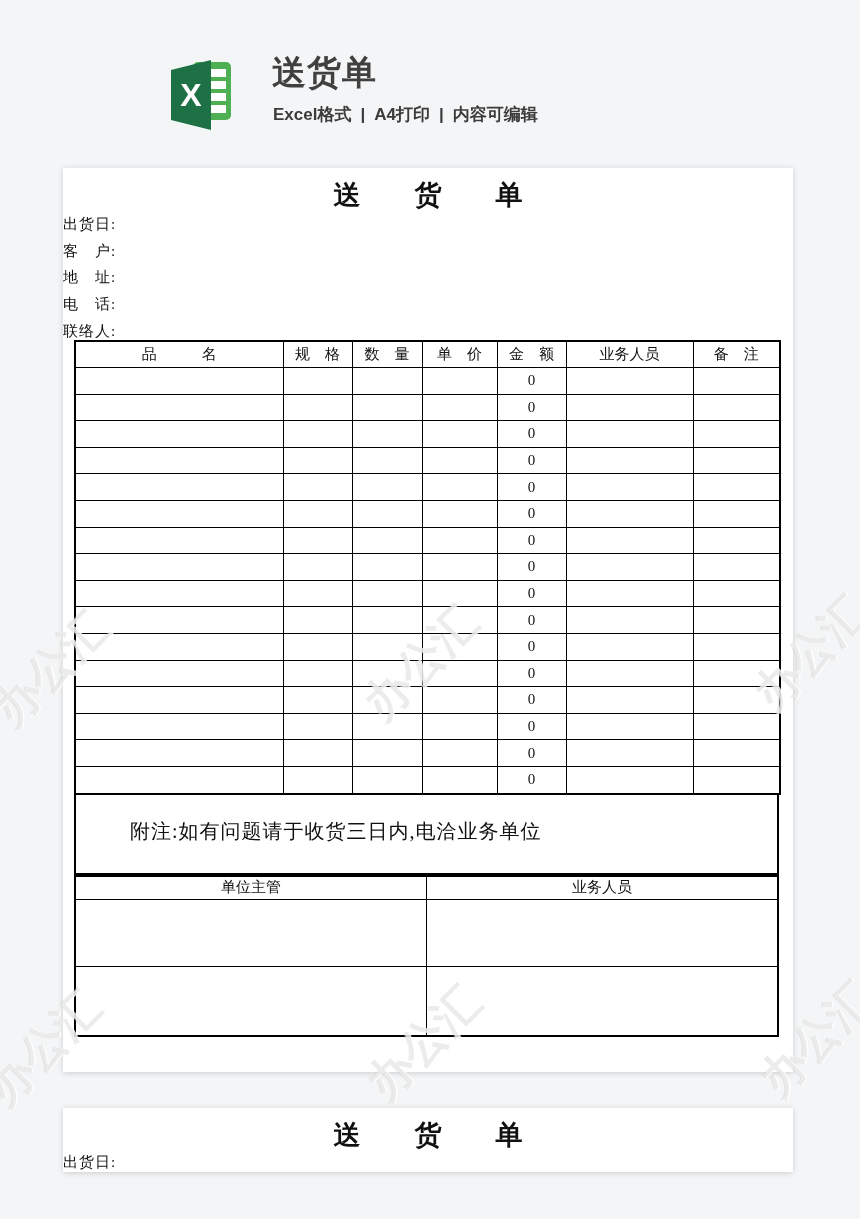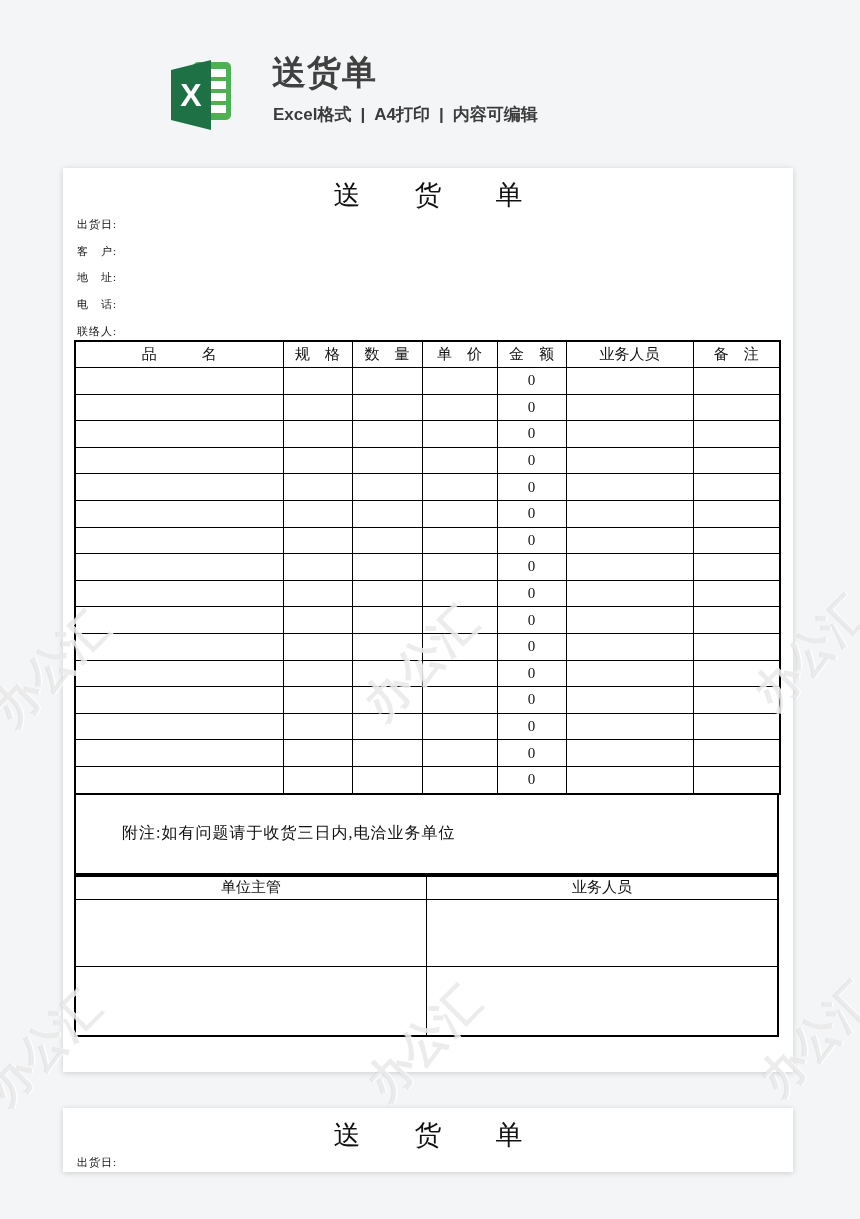--- a/index.html
+++ b/index.html
@@ -16,35 +16,35 @@
   .product-subtitle .sep{font-weight:bold;color:#3b3b3b;}
 
   
   .page{position:absolute;left:63px;width:730px;background:#ffffff;
         box-shadow:0 1px 6px rgba(0,0,0,.16);
         font-family:"Liberation Serif","DejaVu Serif",serif;color:#111;}
   .page1{top:168px;height:904px;}
   .page2{top:1108px;height:64px;overflow:hidden;}
 
   .form-title{position:absolute;top:9px;left:0;right:0;text-align:center;
-              font-size:27px;font-weight:normal;white-space:pre;}
-  .fields{position:absolute;top:43px;left:14px;font-size:11px;}
+              font-size:27px;font-weight:bold;white-space:pre;}
+  .fields{position:absolute;top:43px;left:0;font-size:15px;}
   .field{height:26.8px;display:flex;align-items:center;white-space:pre;letter-spacing:1px;}
   .page2 .fields{top:41px;}
 
   .grid{position:absolute;left:11px;top:172px;width:705px;}
   table{border-collapse:collapse;table-layout:fixed;width:705px;padding-left:36px;}
   .items{border:2px solid #000;font-size:15px;}
   .items th,.items td{border:1px solid #000;padding:0;text-align:center;font-weight:normal;
                       white-space:pre;overflow:hidden;}
   .items th{height:25px;}
   .items td{height:25.6px;}
 
   .note{box-sizing:border-box;width:705px;height:80px;border:2px solid #000;border-top:none;
-        font-size:16px;padding:10px 6px;white-space:pre;letter-spacing:1px;}
+        font-size:20px;padding:0 6px;white-space:pre;letter-spacing:1px;}
 
   .sig{border:2px solid #000;font-size:15px;}
   .sig th,.sig td{border:1px solid #000;padding:0;text-align:center;font-weight:normal;white-space:pre;}
   .sig .hdr{height:22px;margin-left:28px;}
   .sig .space1 td{height:66px;}
   .sig .space2 td{height:68px;}
 
   
   .wm{position:absolute;font-size:46px;font-weight:bold;
       font-family:"Liberation Serif","DejaVu Serif",serif;

